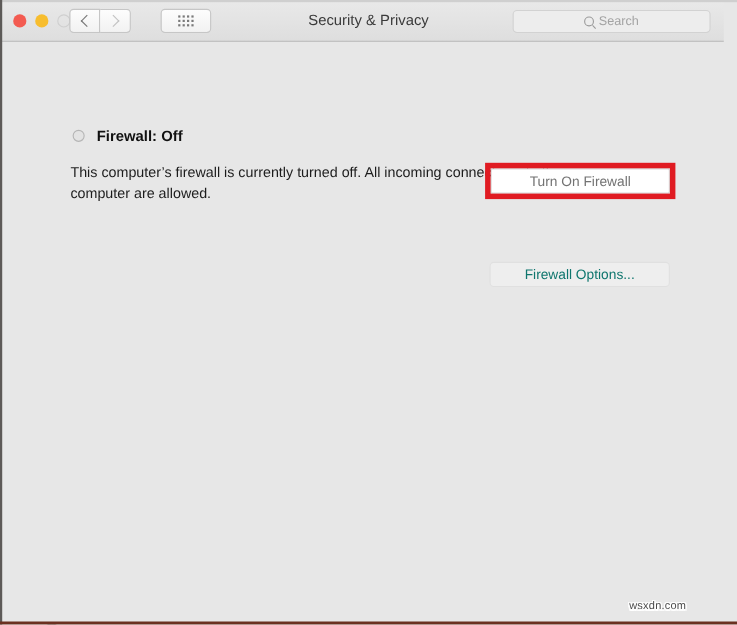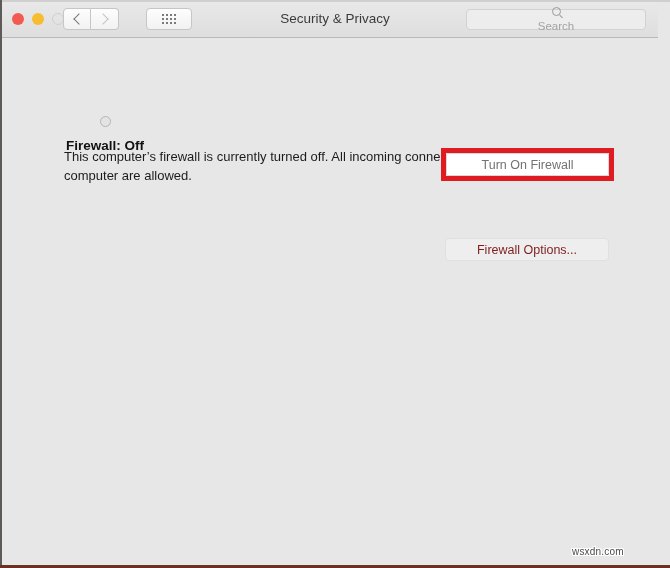--- a/index.html
+++ b/index.html
@@ -149,21 +149,20 @@
     border: 1px solid #d2d2d2;
     box-sizing: border-box;
     display: flex;
     align-items: center;
     justify-content: center;
   }
   .search-inner {
     display: flex;
     align-items: center;
     gap: 4px;
-    flex-direction: column;
   }
   .mag {
     position: relative;
     width: 9px;
     height: 9px;
     border: 1.3px solid #9a9a9a;
     border-radius: 50%;
     box-sizing: border-box;
   }
   .mag::after {
@@ -225,21 +224,20 @@
     background: #e7e7e7;
   }
 
   .status-row {
     position: absolute;
     left: 64px;
     top: 77px;
     display: flex;
     align-items: center;
     gap: 11px;
-    flex-direction: column;
   }
   .status-light {
     width: 11px;
     height: 11px;
     border-radius: 50%;
     border: 1px solid #b5b5b5;
     background: #e3e3e3;
     box-sizing: border-box;
   }
   .status-text {
@@ -292,21 +290,21 @@
     position: absolute;
     left: 443px;
     top: 199px;
     width: 164px;
     height: 23px;
     background: #eeeeee;
     border: 1px solid #e0e0e0;
     border-radius: 4px;
     box-sizing: border-box;
     font-size: 12.5px;
-    color: #7f1d1d;
+    color: #0f766e;
     display: flex;
     align-items: center;
     justify-content: center;
   }
 
   
   .lock-icon {
     position: absolute;
     left: 28px;
     top: 524px;

